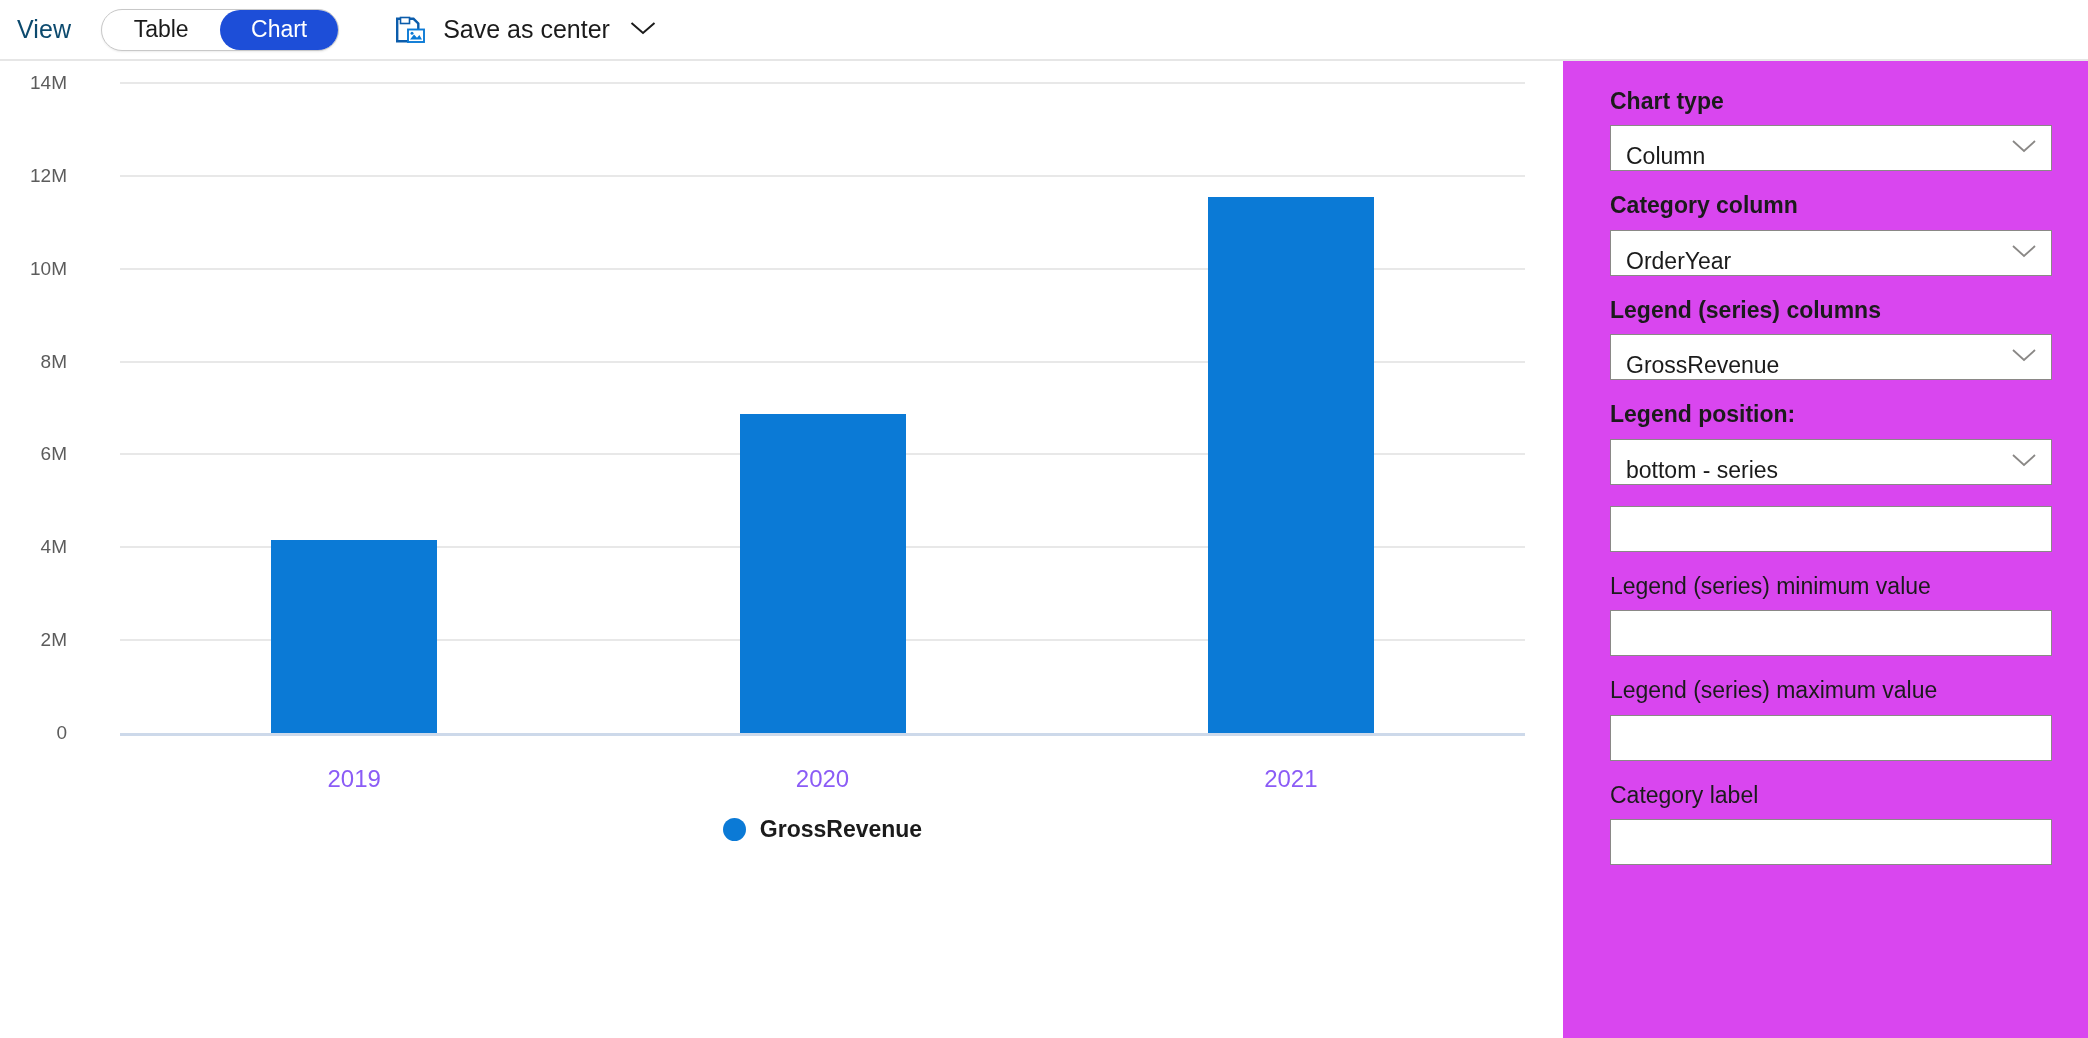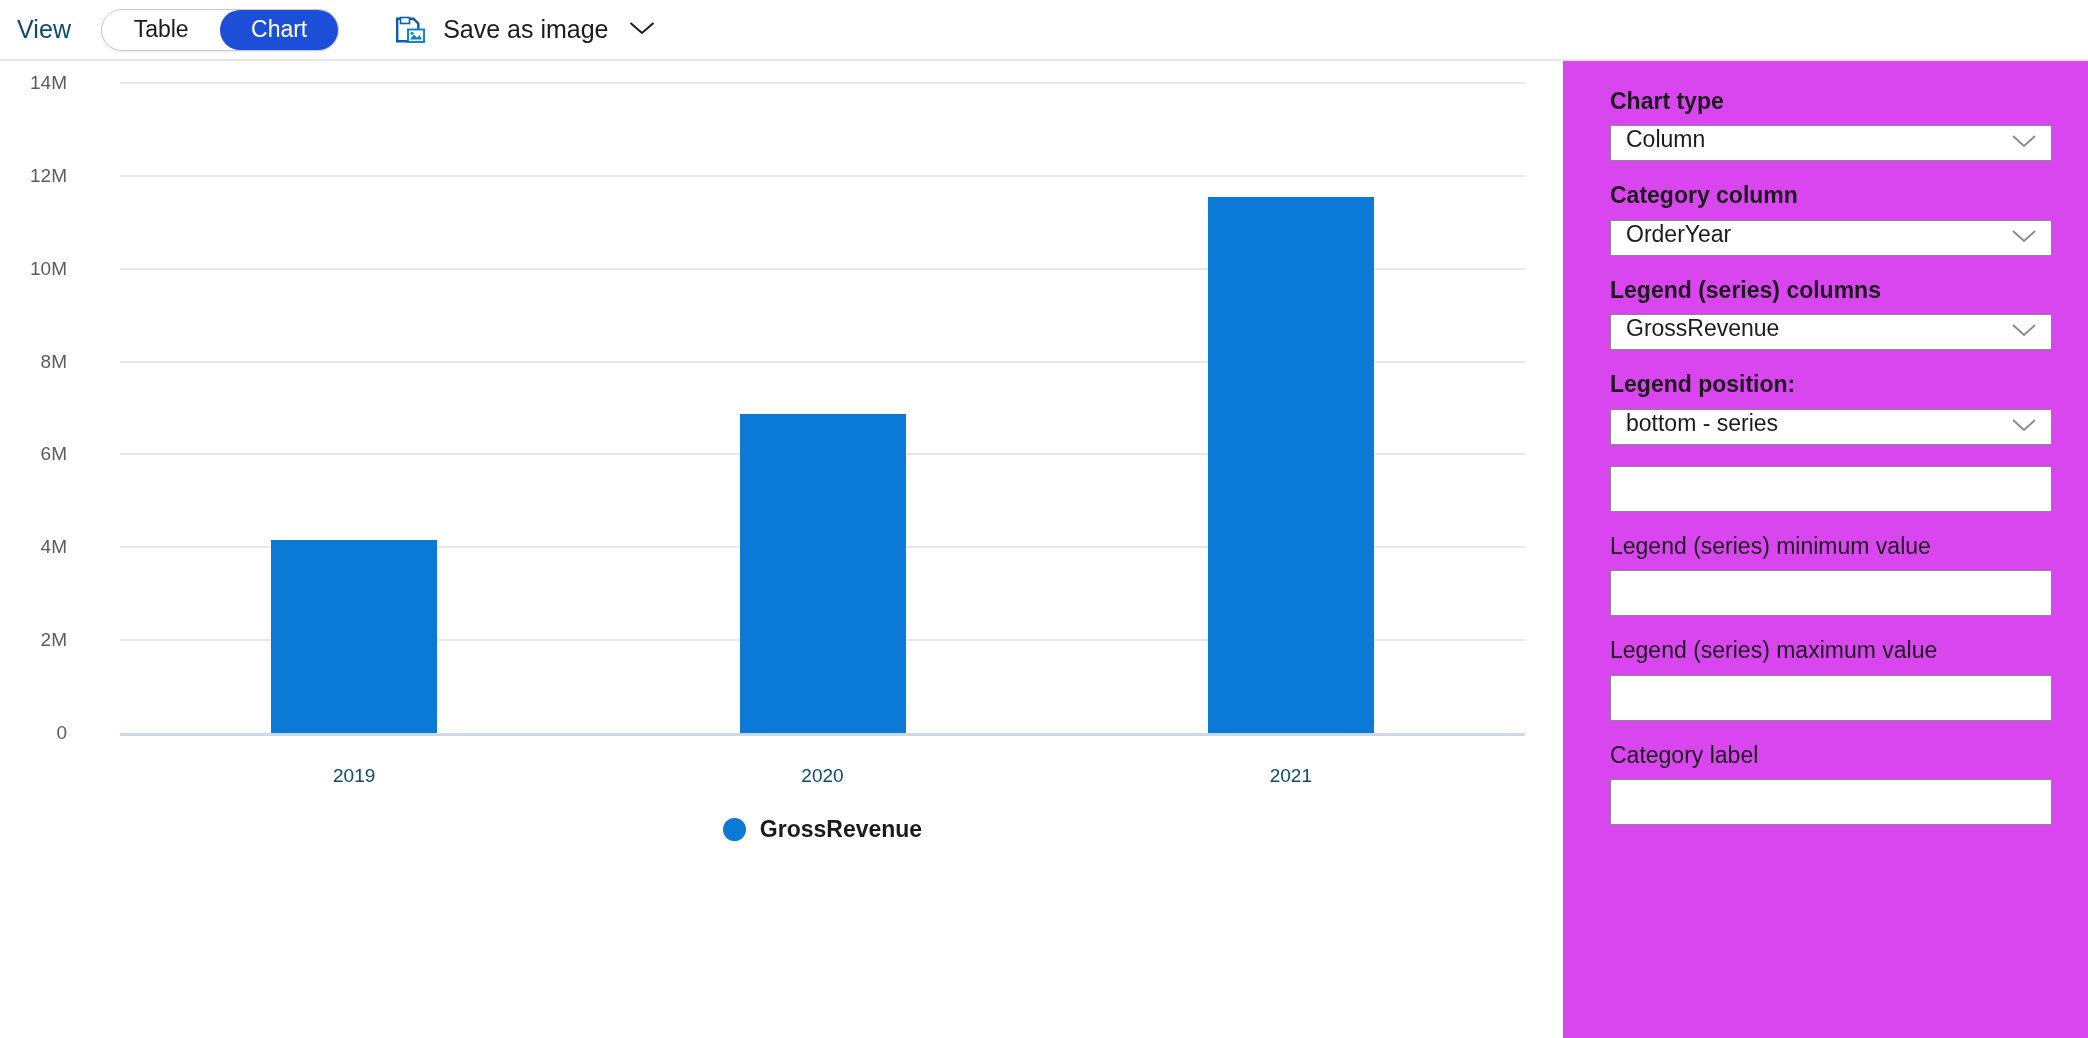--- a/index.html
+++ b/index.html
@@ -59,21 +59,21 @@
   }
   .ytick {
     position: absolute; right: 1458px; width: 120px; text-align: right;
     font-size: 19px; color: #5c5c5c; transform: translateY(-50%);
     white-space: nowrap;
   }
   .bar {
     position: absolute; bottom: 0; background: #0b7ad6;
   }
   .xtick {
-    position: absolute; top: 682px; font-size: 19px; color: #0c4a6e;
+    position: absolute; top: 682px; font-size: 24px; color: #8b5cf6;
     text-align: center; transform: translateX(-50%); white-space: nowrap;
   }
   .legend {
     position: absolute; left: 120px; top: 755px; width: 1405px;
     display: flex; align-items: center; justify-content: center;
   }
   .legend-dot {
     width: 23px; height: 23px; border-radius: 50%; background: #0b7ad6;
   }
   .legend-text {
@@ -84,23 +84,23 @@
   .panel {
     position: absolute; left: 1563px; top: 61px; width: 525px; height: 977px;
     background: #d946ef; padding: 27px 36px 12px 47px;
   }
   .field { margin-bottom: 21px; }
   .field-label {
     font-size: 23px; color: #1b1b1b; margin-bottom: 11px; line-height: 1.15;
   }
   .field-label.bold { font-weight: bold; }
   .control {
-    position: relative; width: 100%; height: 36px;
+    position: relative; width: 100%; height: 46px;
     border: 1.5px solid #8a8886; background: #ffffff;
-    display: flex; align-items: flex-start; cursor: pointer;
+    display: flex; align-items: flex-end; cursor: pointer;
   }
   .control-value {
     padding-left: 15px; font-size: 23px; color: #1b1b1b; flex: 1 1 auto;
     white-space: nowrap; overflow: hidden;
   }
   .control .chev { position: absolute; right: 14px; top: 50%; transform: translateY(-50%); }
   .textbox {
     width: 100%; height: 46px;
     border: 1.5px solid #8a8886; background: #ffffff;
     font-family: "Liberation Sans", sans-serif; font-size: 23px; color: #1b1b1b;
@@ -123,21 +123,21 @@
     <div class="save-group">
       <span>
         <svg class="save-icon" viewBox="0 0 34 34" fill="none">
           <path d="M3 4.5h18l5.5 5.5v7.5h-2.4V11L20 6.9H5.4v20.2H16v2.4H3z" fill="#0b5cab"></path>
           <rect x="7.5" y="4.5" width="9" height="6" fill="#ffffff" stroke="#0b5cab" stroke-width="1.6"></rect>
           <rect x="15" y="16.5" width="16" height="12.5" fill="#ffffff" stroke="#0b7ad6" stroke-width="1.9"></rect>
           <path d="M17 26.5l4-5 3 3.2 2.4-2.7 2.6 4.5z" fill="#0b7ad6"></path>
           <circle cx="19" cy="20.3" r="1.5" fill="#0b7ad6"></circle>
         </svg>
       </span>
-      <span class="save-text">Save as image</span>
+      <span class="save-text">Save as center</span>
       <span class="chev-down">
         <svg width="26" height="16" viewBox="0 0 26 16" fill="none">
           <path d="M1.5 3 L13 13 L24.5 3" stroke="#1b1b1b" stroke-width="2" fill="none"></path>
         </svg>
       </span>
     </div>
   </div>
 
   <div class="chart-area">
     <div class="plot" id="plot">

